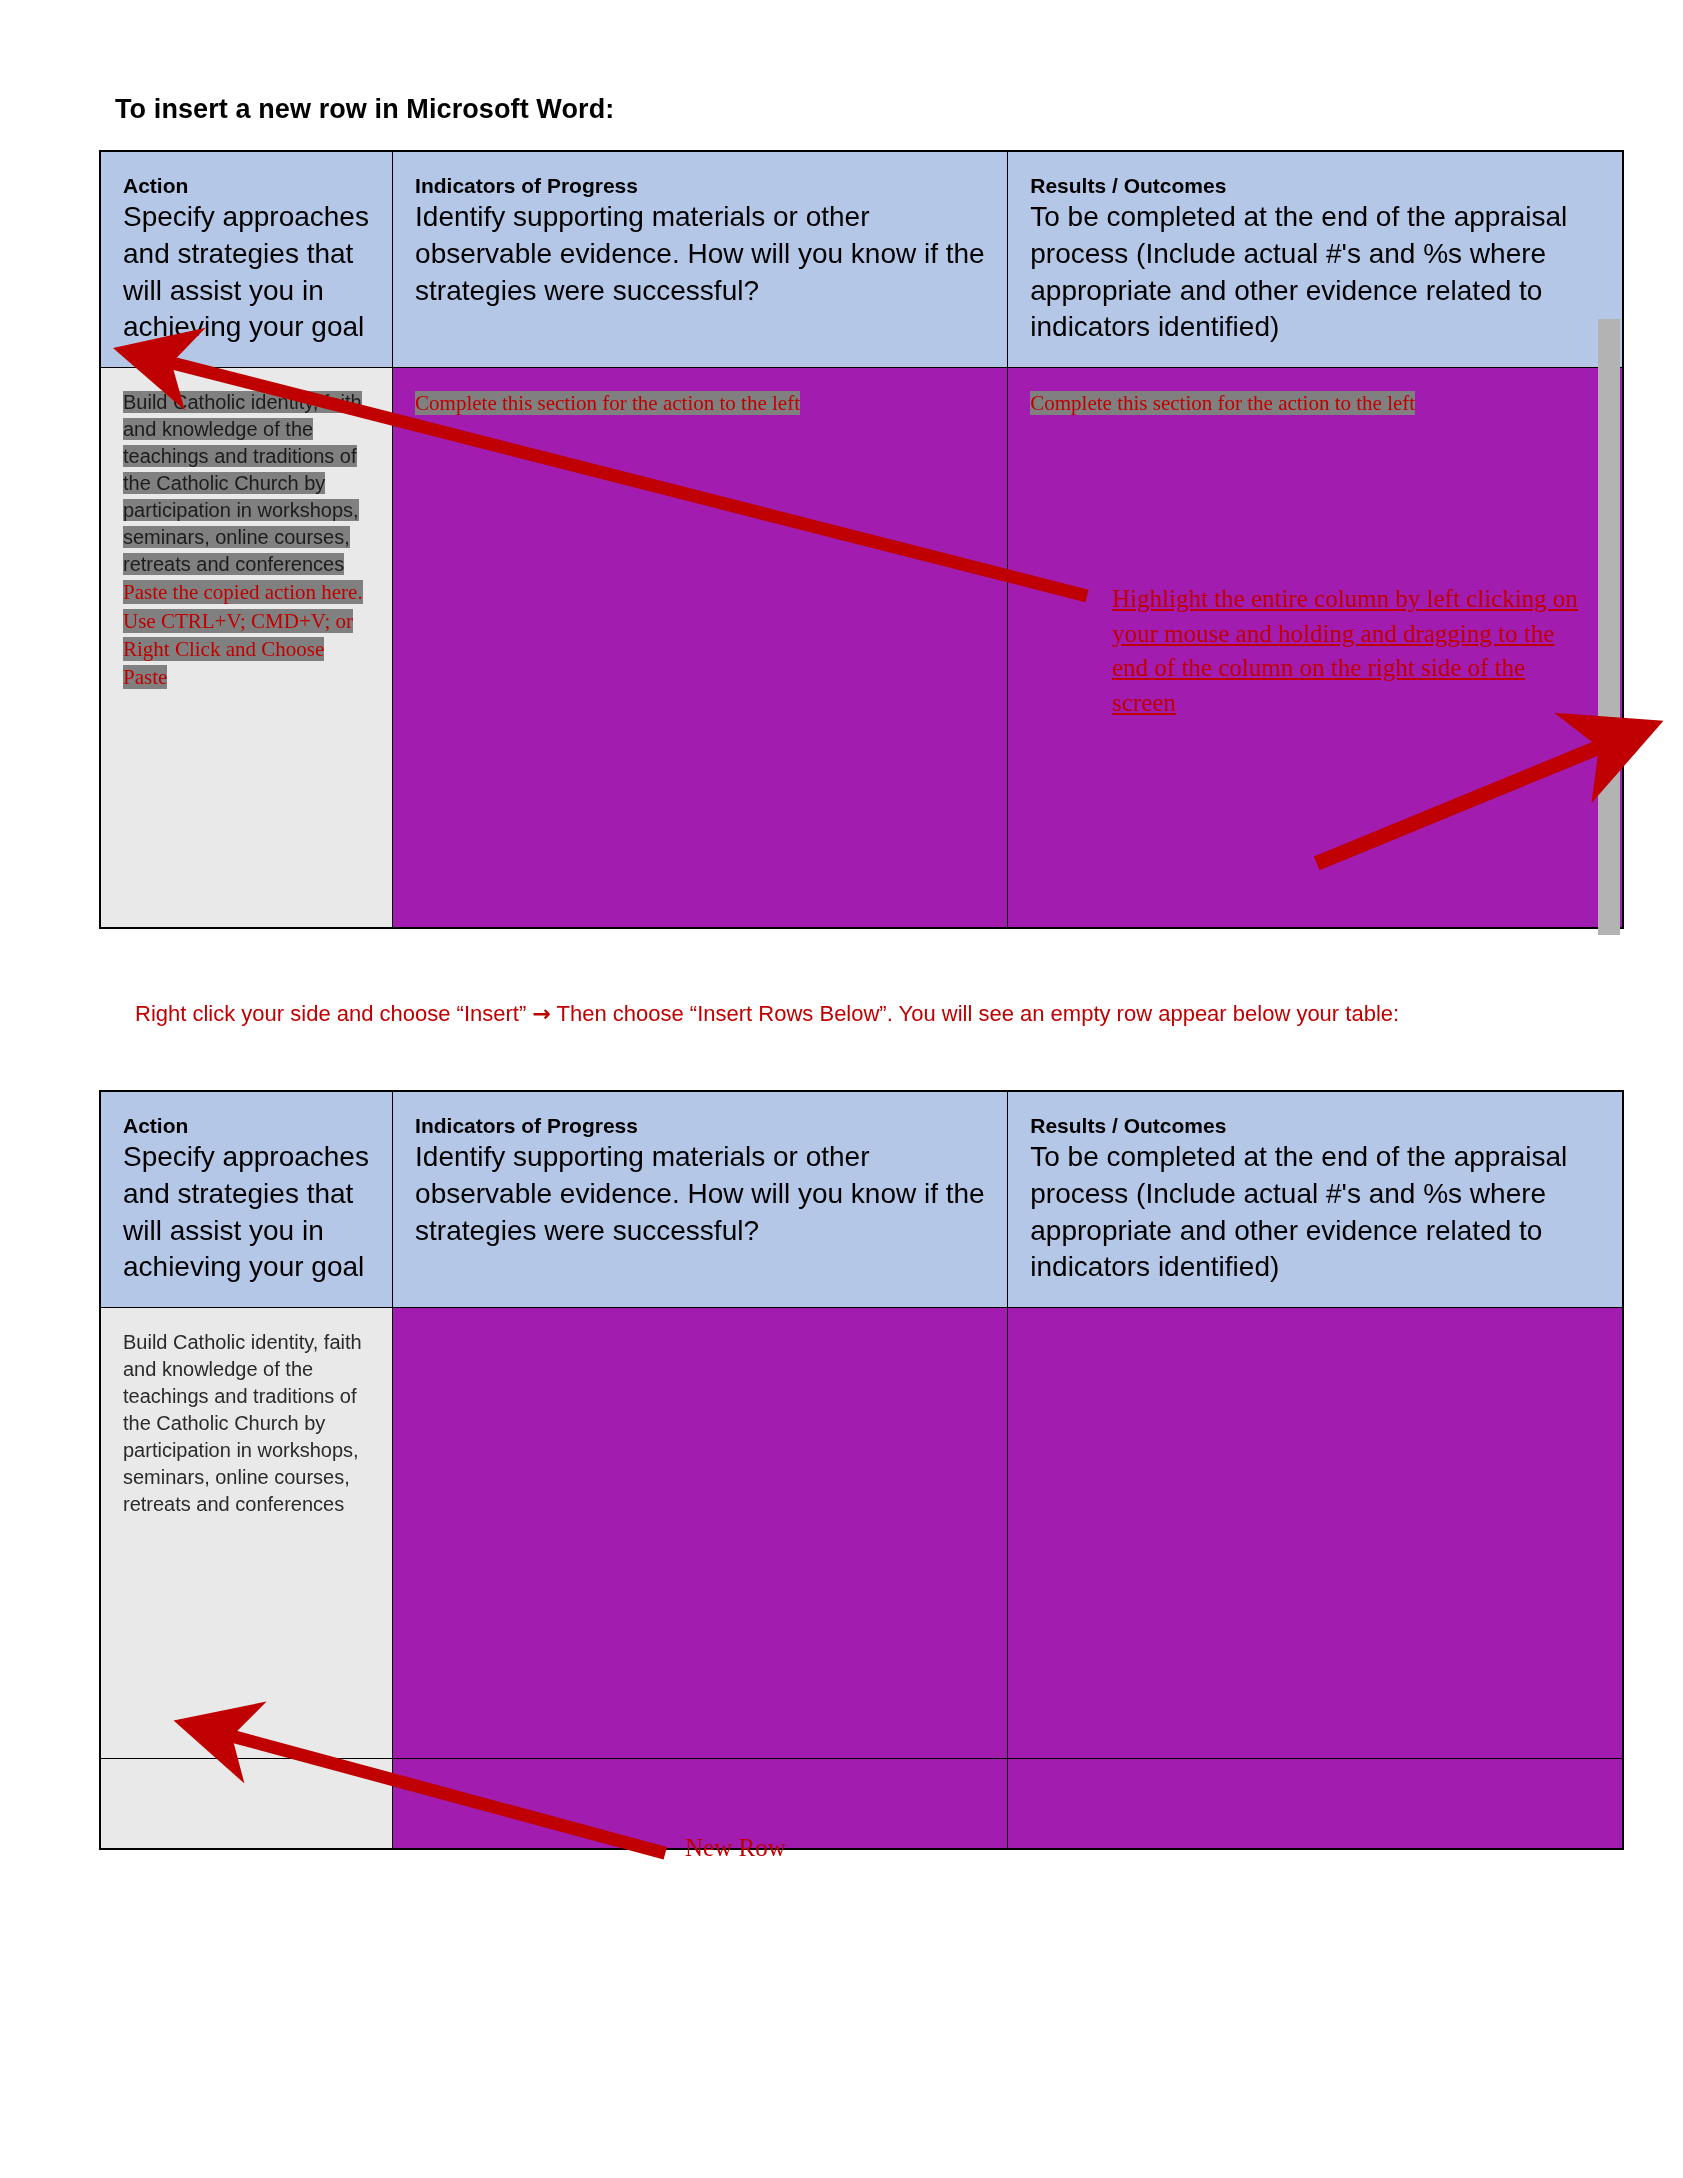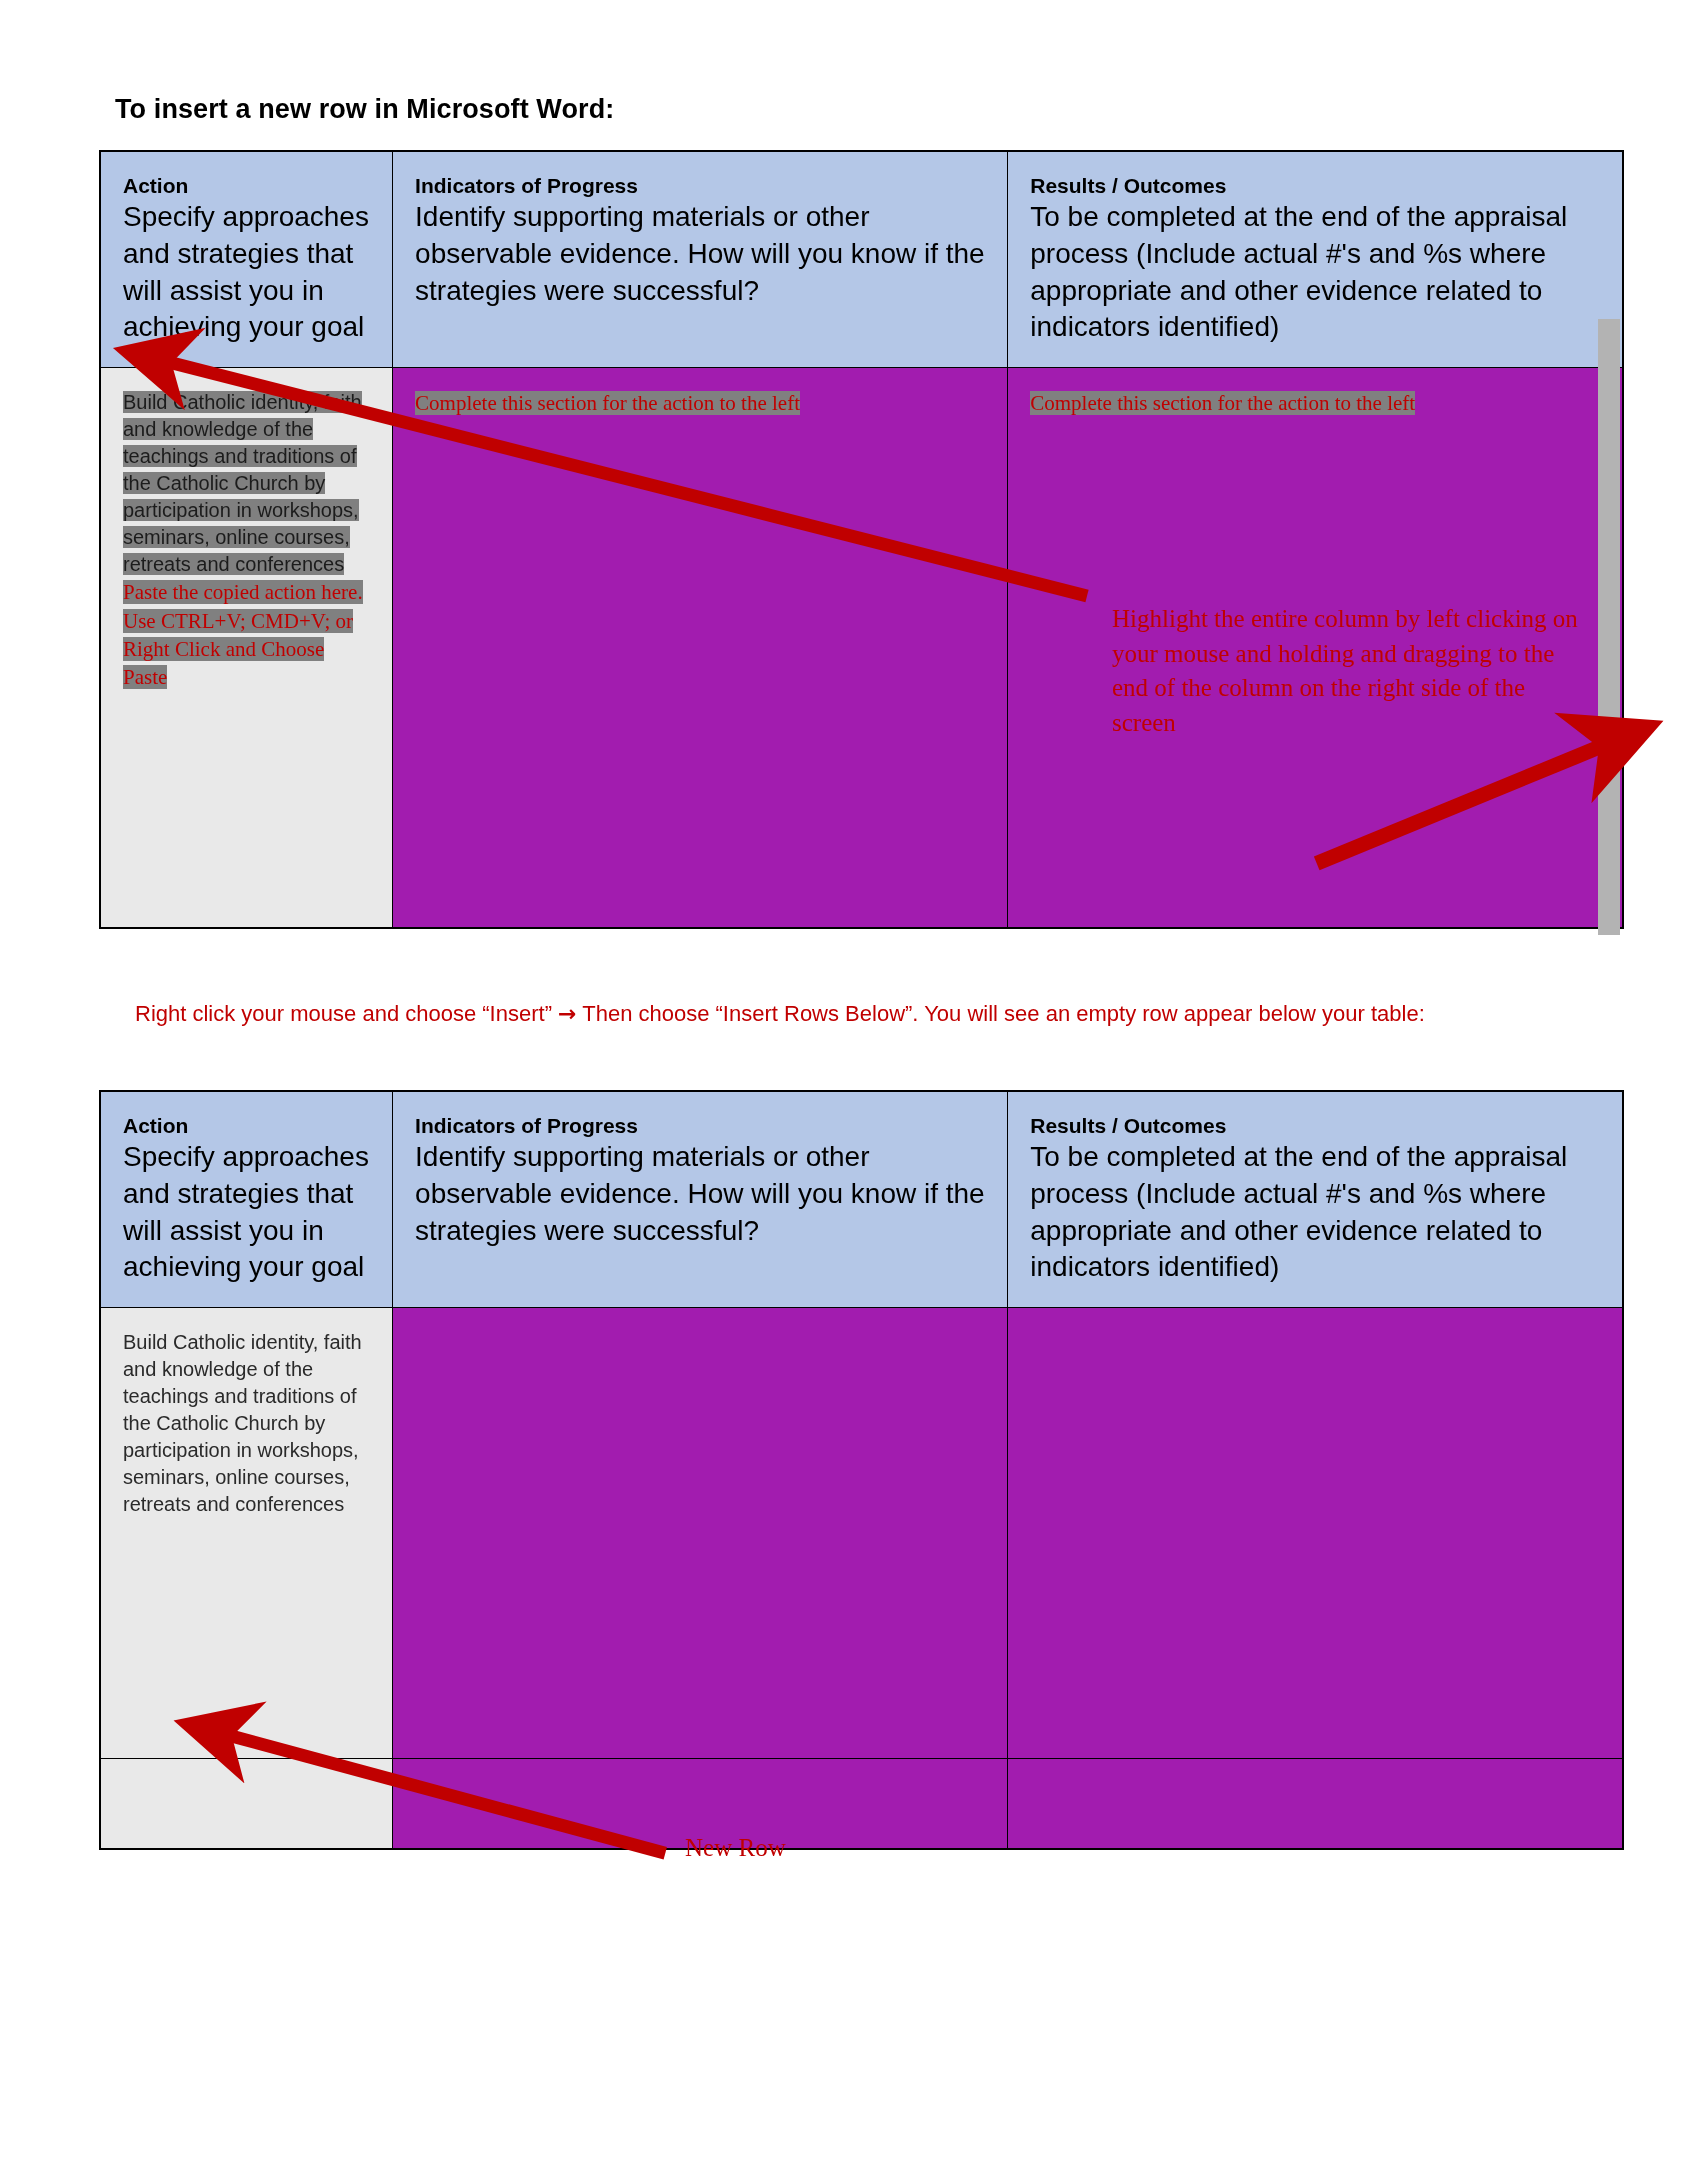--- a/index.html
+++ b/index.html
@@ -130,22 +130,23 @@
   
   .annot {
     position: absolute;
     font-family: "Liberation Serif", serif;
     color: #c00000;
     font-size: 25px;
     line-height: 1.38;
   }
   .annot-highlight-col {
     left: 1112px;
-    top: 602px;
+    top: 582px;
     width: 475px;
+    text-decoration: underline;
   }
   .annot-gray-note {
     left: 1188px;
     top: 861px;
     width: 396px;
   }
   .annot-new-row {
     left: 685px;
     top: 1831px;
     width: 257px;
@@ -208,21 +209,21 @@
             <div class="red-serif hl"><span>Complete this section for the action to the left</span></div>
           </div>
         </td>
       </tr>
     </tbody>
   </table>
 
   <div class="sel-strip" style="left:1598px; top:319px; width:22px; height:616px;"></div>
 
   <div class="mid-instruction">
-    <span>Right click your mouse and choose “Insert” </span><span class="arrow-glyph">→</span><span> Then choose “Insert Rows Below”. You will see an empty row appear below your table:</span>
+    <span>Right click your side and choose “Insert” </span><span class="arrow-glyph">→</span><span> Then choose “Insert Rows Below”. You will see an empty row appear below your table:</span>
   </div>
 
   <table class="wtable" style="left:99px; top:1090px; width:1525px;">
     <colgroup>
       <col class="col-a">
         <col class="col-b">
         <col class="col-c">
     </colgroup>
     <tbody>
       <tr>

